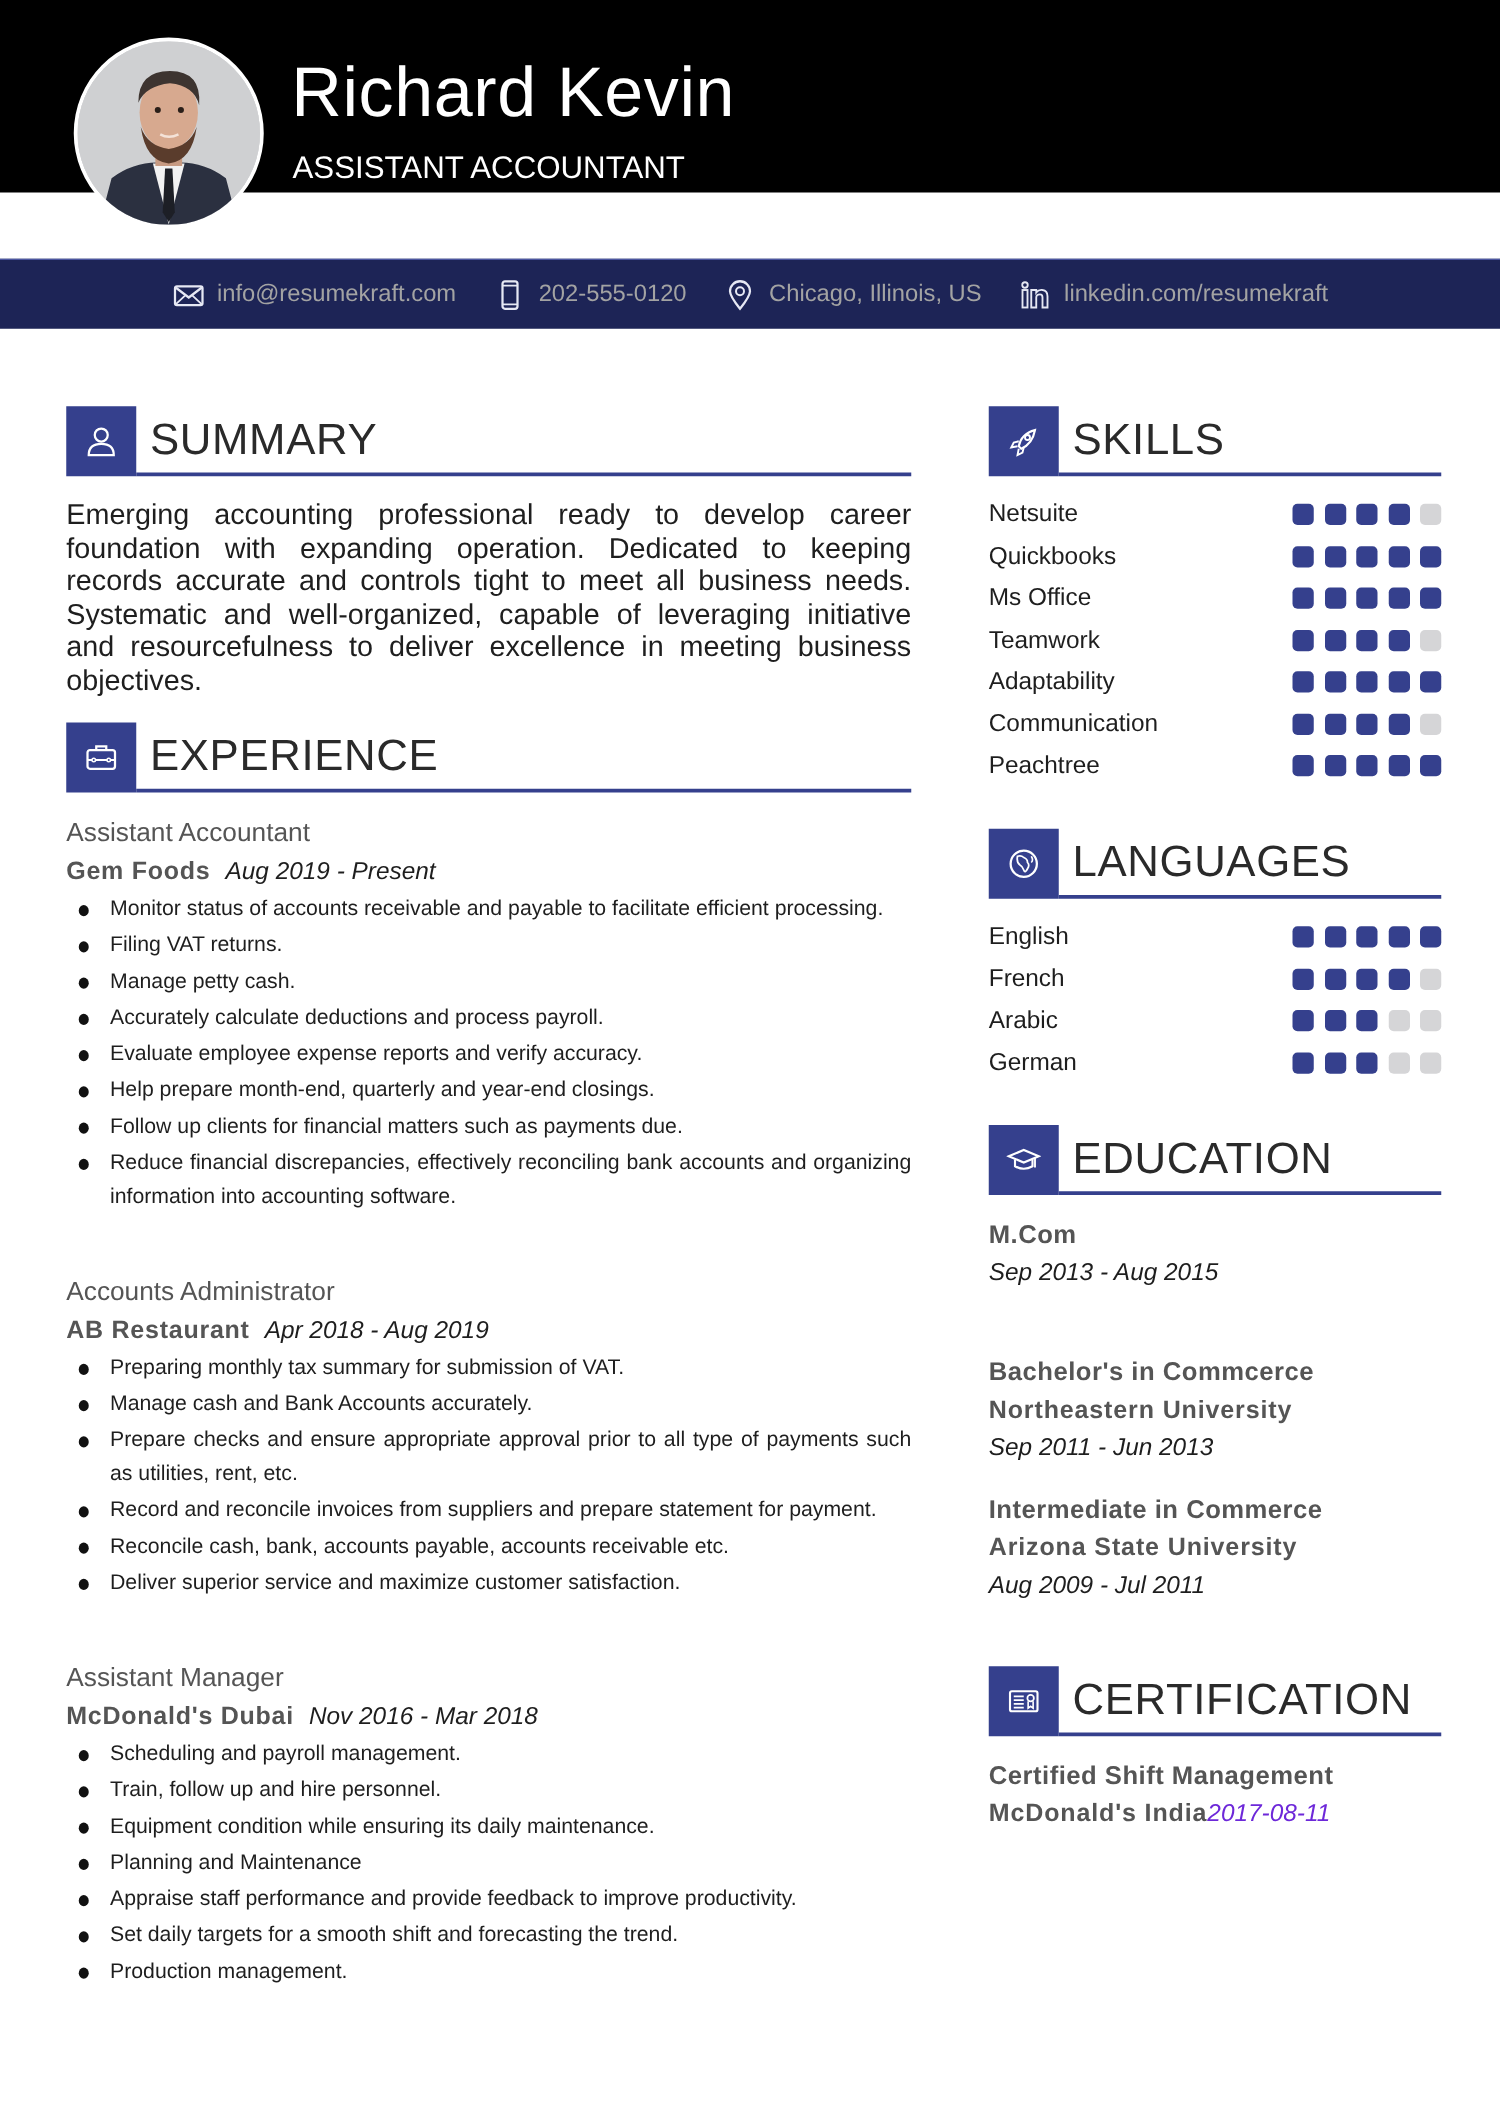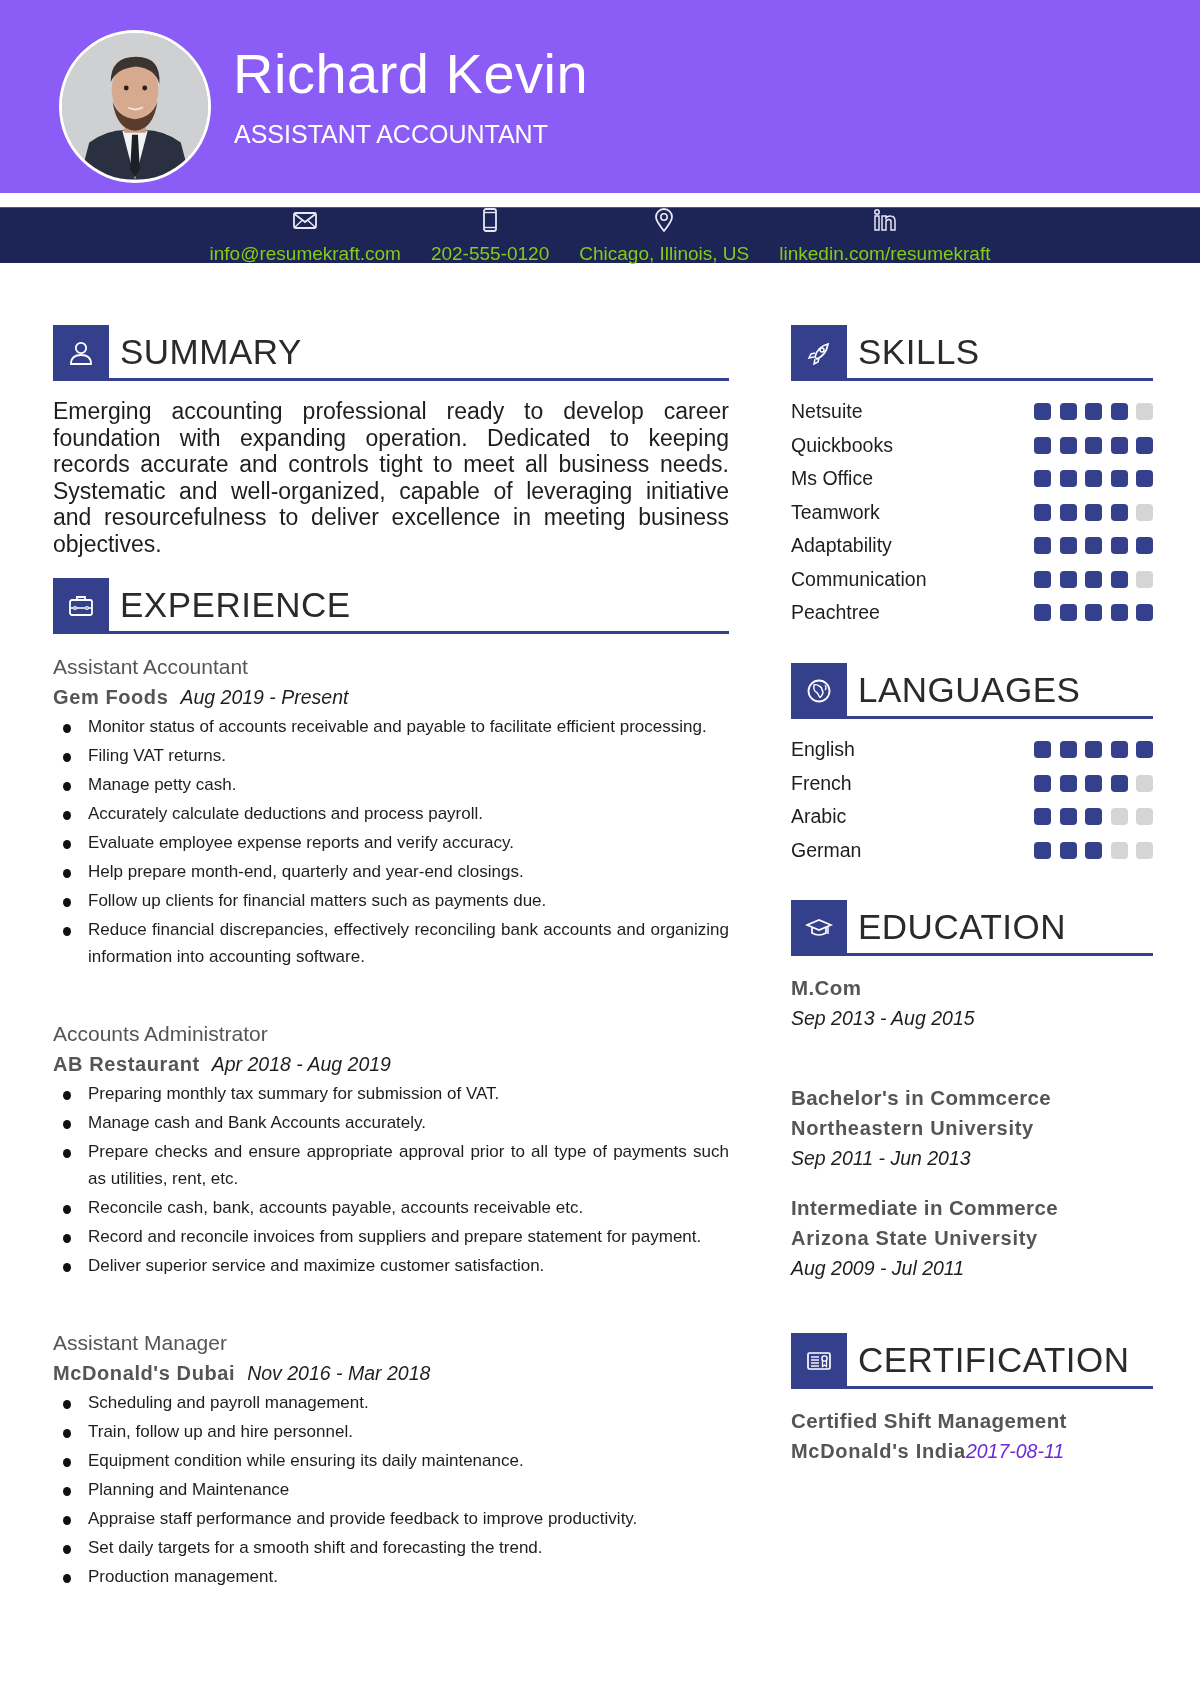--- a/index.html
+++ b/index.html
@@ -1,26 +1,26 @@
 <!DOCTYPE html>
 <html><head>
 <meta charset="utf-8">
 <style>
   * { box-sizing: border-box; margin: 0; padding: 0; }
   html, body { width: 1200px; height: 1698px; background: #ffffff; }
   body { position: relative; font-family: "DejaVu Sans", "Liberation Sans", sans-serif; color: #222; overflow: hidden; }
 
-  .header { position: absolute; left: 0; top: 0; width: 1200px; height: 193px; background: #8b5cf6; }
+  .header { position: absolute; left: 0; top: 0; width: 1200px; height: 154px; background: #000000; }
   .photo { position: absolute; left: 59px; top: 30px; width: 152px; height: 153px; border-radius: 50%; border: 3px solid #ffffff; background: #d3d4d6; overflow: hidden; }
   .photo svg { width: 100%; height: 100%; display: block; }
   .name { position: absolute; left: 233px; top: 46px; font-family: "Liberation Sans", sans-serif; font-size: 56px; color: #ffffff; letter-spacing: 0.5px; line-height: 1; }
   .job-title { position: absolute; left: 234px; top: 122px; font-family: "Liberation Sans", sans-serif; font-size: 25px; color: #ffffff; line-height: 1; }
 
   .contact-bar { position: absolute; left: 0; top: 207px; width: 1200px; height: 56px; background: #1d2456; border-top: 1px solid #4a55a0; display: flex; align-items: center; justify-content: center; gap: 30px; }
-  .contact-item { display: flex; align-items: center; gap: 10px; color: #84cc16; font-size: 19px; font-family: "Liberation Sans", sans-serif; flex-direction: column; }
+  .contact-item { display: flex; align-items: center; gap: 10px; color: #a3a3a3; font-size: 19px; font-family: "Liberation Sans", sans-serif; }
   .contact-item svg { width: 26px; height: 26px; display: block; }
 
   .section-head { position: absolute; height: 56px; padding-left: 12px; }
   .section-head .icon-box { position: absolute; left: 0; top: 0; width: 56px; height: 56px; background: #35408d; display: flex; align-items: center; justify-content: center; }
   .section-head .icon-box svg { width: 28px; height: 28px; }
   .section-head .rule { position: absolute; left: 56px; right: 0; bottom: 0; height: 3px; background: #35408d; }
   .section-head .title { position: absolute; left: 67px; top: 8px; font-family: "Liberation Sans", sans-serif; font-size: 35px; color: #2a2a2a; line-height: 1.1; letter-spacing: 0.5px; }
 
   .summary-text { position: absolute; left: 53px; top: 398px; width: 676px; font-size: 23px; line-height: 26.6px; color: #1e1e1e; text-align: justify; font-family: "Liberation Sans", sans-serif; }
 
@@ -153,22 +153,22 @@
 
 <div class="job" style="top:1019px;">
   <div class="role">Accounts Administrator</div>
   <div class="meta">
     <span class="company">AB Restaurant</span><span class="dates">Apr 2018 - Aug 2019</span>
   </div>
   <ul>
     <li>Preparing monthly tax summary for submission of VAT.</li>
     <li>Manage cash and Bank Accounts accurately.</li>
     <li>Prepare checks and ensure appropriate approval prior to all type of payments such as utilities, rent, etc.</li>
+    <li>Record and reconcile invoices from suppliers and prepare statement for payment.</li>
     <li>Reconcile cash, bank, accounts payable, accounts receivable etc.</li>
-    <li>Record and reconcile invoices from suppliers and prepare statement for payment.</li>
     <li>Deliver superior service and maximize customer satisfaction.</li>
   </ul>
 </div>
 
 <div class="job" style="top:1328px;">
   <div class="role">Assistant Manager</div>
   <div class="meta">
     <span class="company">McDonald's Dubai</span><span class="dates">Nov 2016 - Mar 2018</span>
   </div>
   <ul>

